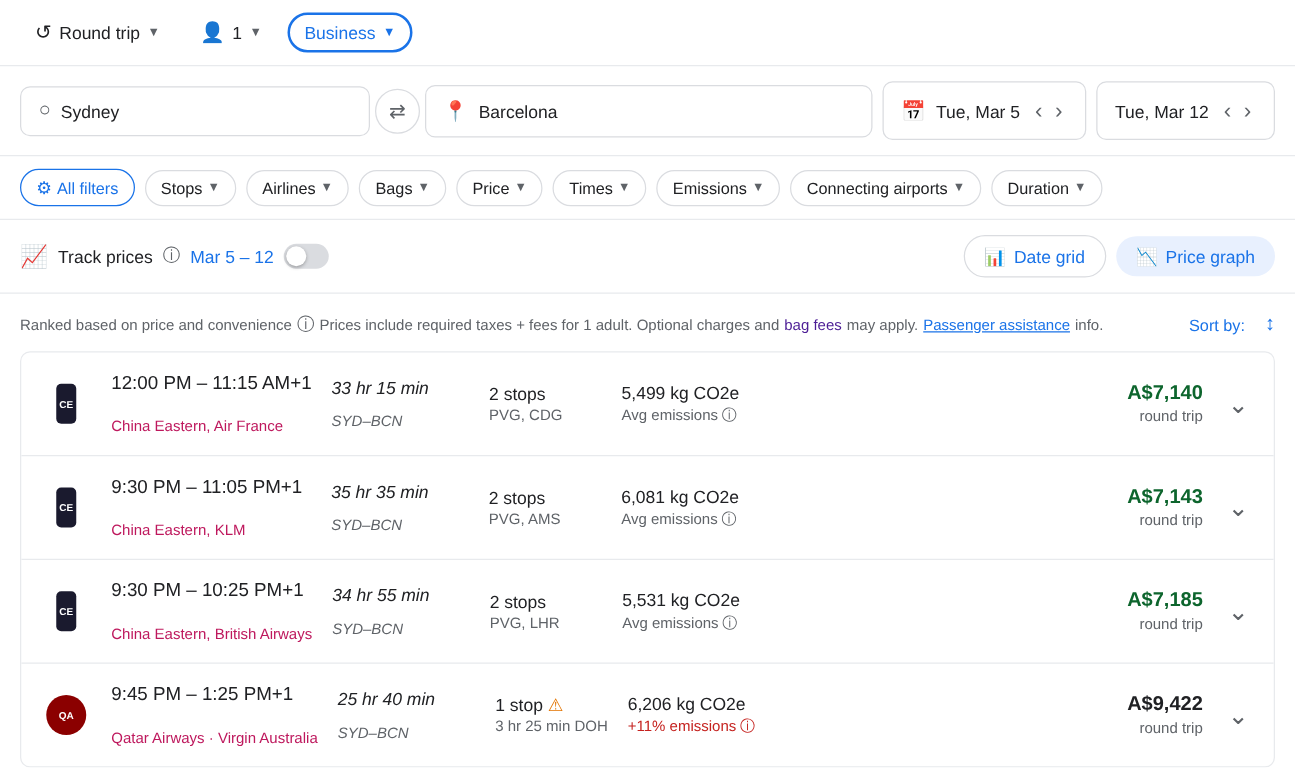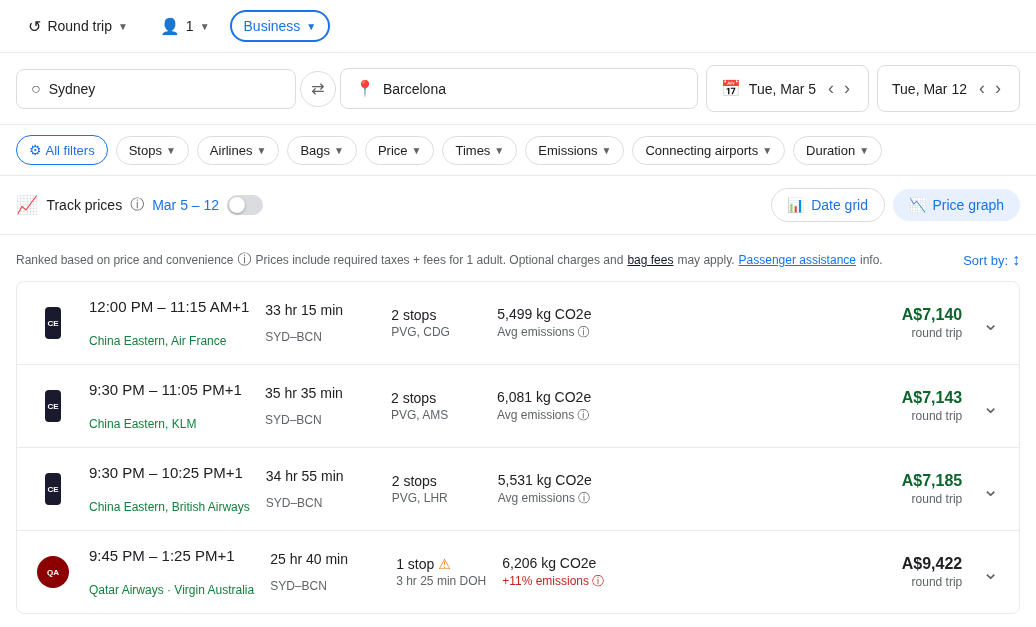--- a/index.html
+++ b/index.html
@@ -32,31 +32,31 @@
     .info-icon { color: #5f6368; font-size: 14px; cursor: pointer; }
     .track-right { margin-left: auto; display: flex; align-items: center; gap: 8px; }
     .graph-btn { display: flex; align-items: center; gap: 6px; padding: 8px 16px; border-radius: 20px; cursor: pointer; font-size: 14px; font-weight: 500; }
     .date-grid-btn { background: none; border: 1px solid #dadce0; color: #1a73e8; }
     .price-graph-btn { background: #e8f0fe; border: none; color: #1a73e8; }
 
     
     .results-section { padding: 16px 16px 0; }
     .results-title { font-size: 20px; font-weight: 600; margin-bottom: 4px; }
     .results-subtitle { font-size: 12px; color: #5f6368; display: flex; align-items: center; gap: 4px; }
-    .sort-right { margin-left: auto; display: flex; align-items: center; gap: 4px; color: #1a73e8; font-size: 13px; font-weight: 500; }
+    .sort-right { margin-left: auto; display: flex; align-items: center; gap: 16px; color: #1a73e8; font-size: 13px; font-weight: 500; }
 
     
     .flight-list { margin-top: 12px; border: 1px solid #e8eaed; border-radius: 8px; overflow: hidden; }
     .flight-row { display: flex; align-items: center; padding: 16px; border-bottom: 1px solid #e8eaed; cursor: pointer; transition: background 0.15s; gap: 16px; }
     .flight-row:last-child { border-bottom: none; }
     .airline-logo { width: 40px; height: 40px; display: flex; align-items: center; justify-content: center; flex-shrink: 0; }
     .flight-times { min-width: 160px; }
     .flight-time-main { font-size: 15px; font-weight: 500; }
-    .flight-airline { font-size: 12px; color: #15803d; margin-top: 19px; }
-    .flight-duration { min-width: 110px; }
+    .flight-airline { font-size: 12px; color: #be185d; margin-top: 19px; }
+    .flight-duration { min-width: 110px; font-style: italic; }
     .flight-dur-main { font-size: 14px; font-weight: 500; }
     .flight-route { font-size: 12px; color: #5f6368; margin-top: 12px; }
     .flight-stops { min-width: 90px; }
     .flight-stops-main { font-size: 14px; font-weight: 500; }
     .flight-stops-detail { font-size: 12px; color: #5f6368; margin-top: 2px; }
     .flight-emissions { min-width: 140px; }
     .flight-co2 { font-size: 14px; font-weight: 500; }
     .flight-avg { font-size: 12px; color: #5f6368; margin-top: 2px; display: flex; align-items: center; gap: 3px; }
     .flight-price { margin-left: auto; text-align: right; min-width: 100px; }
     .flight-price-main { font-size: 16px; font-weight: 600; color: #0d652d; }
@@ -179,21 +179,21 @@
     </button>
   </div>
 </div>
 
 <div class="results-section">
   <div style="display:flex;align-items:center;gap:4px;margin-bottom:4px;">
     <span class="results-subtitle">
       <span>Ranked based on price and convenience</span>
       <span class="info-icon">ⓘ</span>
       <span>Prices include required taxes + fees for 1 adult. Optional charges and</span>
-      <a style="color:#0f172a;text-decoration:underline;">bag fees</a>
+      <a style="color:#4c1d95;">bag fees</a>
       <span>may apply.</span>
       <a style="color:#1a73e8;text-decoration:underline;">Passenger assistance</a>
       <span>info.</span>
     </span>
     <div class="sort-right">
       <span>Sort by:</span>
       <button style="background:none;border:none;color:#1a73e8;cursor:pointer;font-size:16px;">↕</button>
     </div>
   </div>
 

